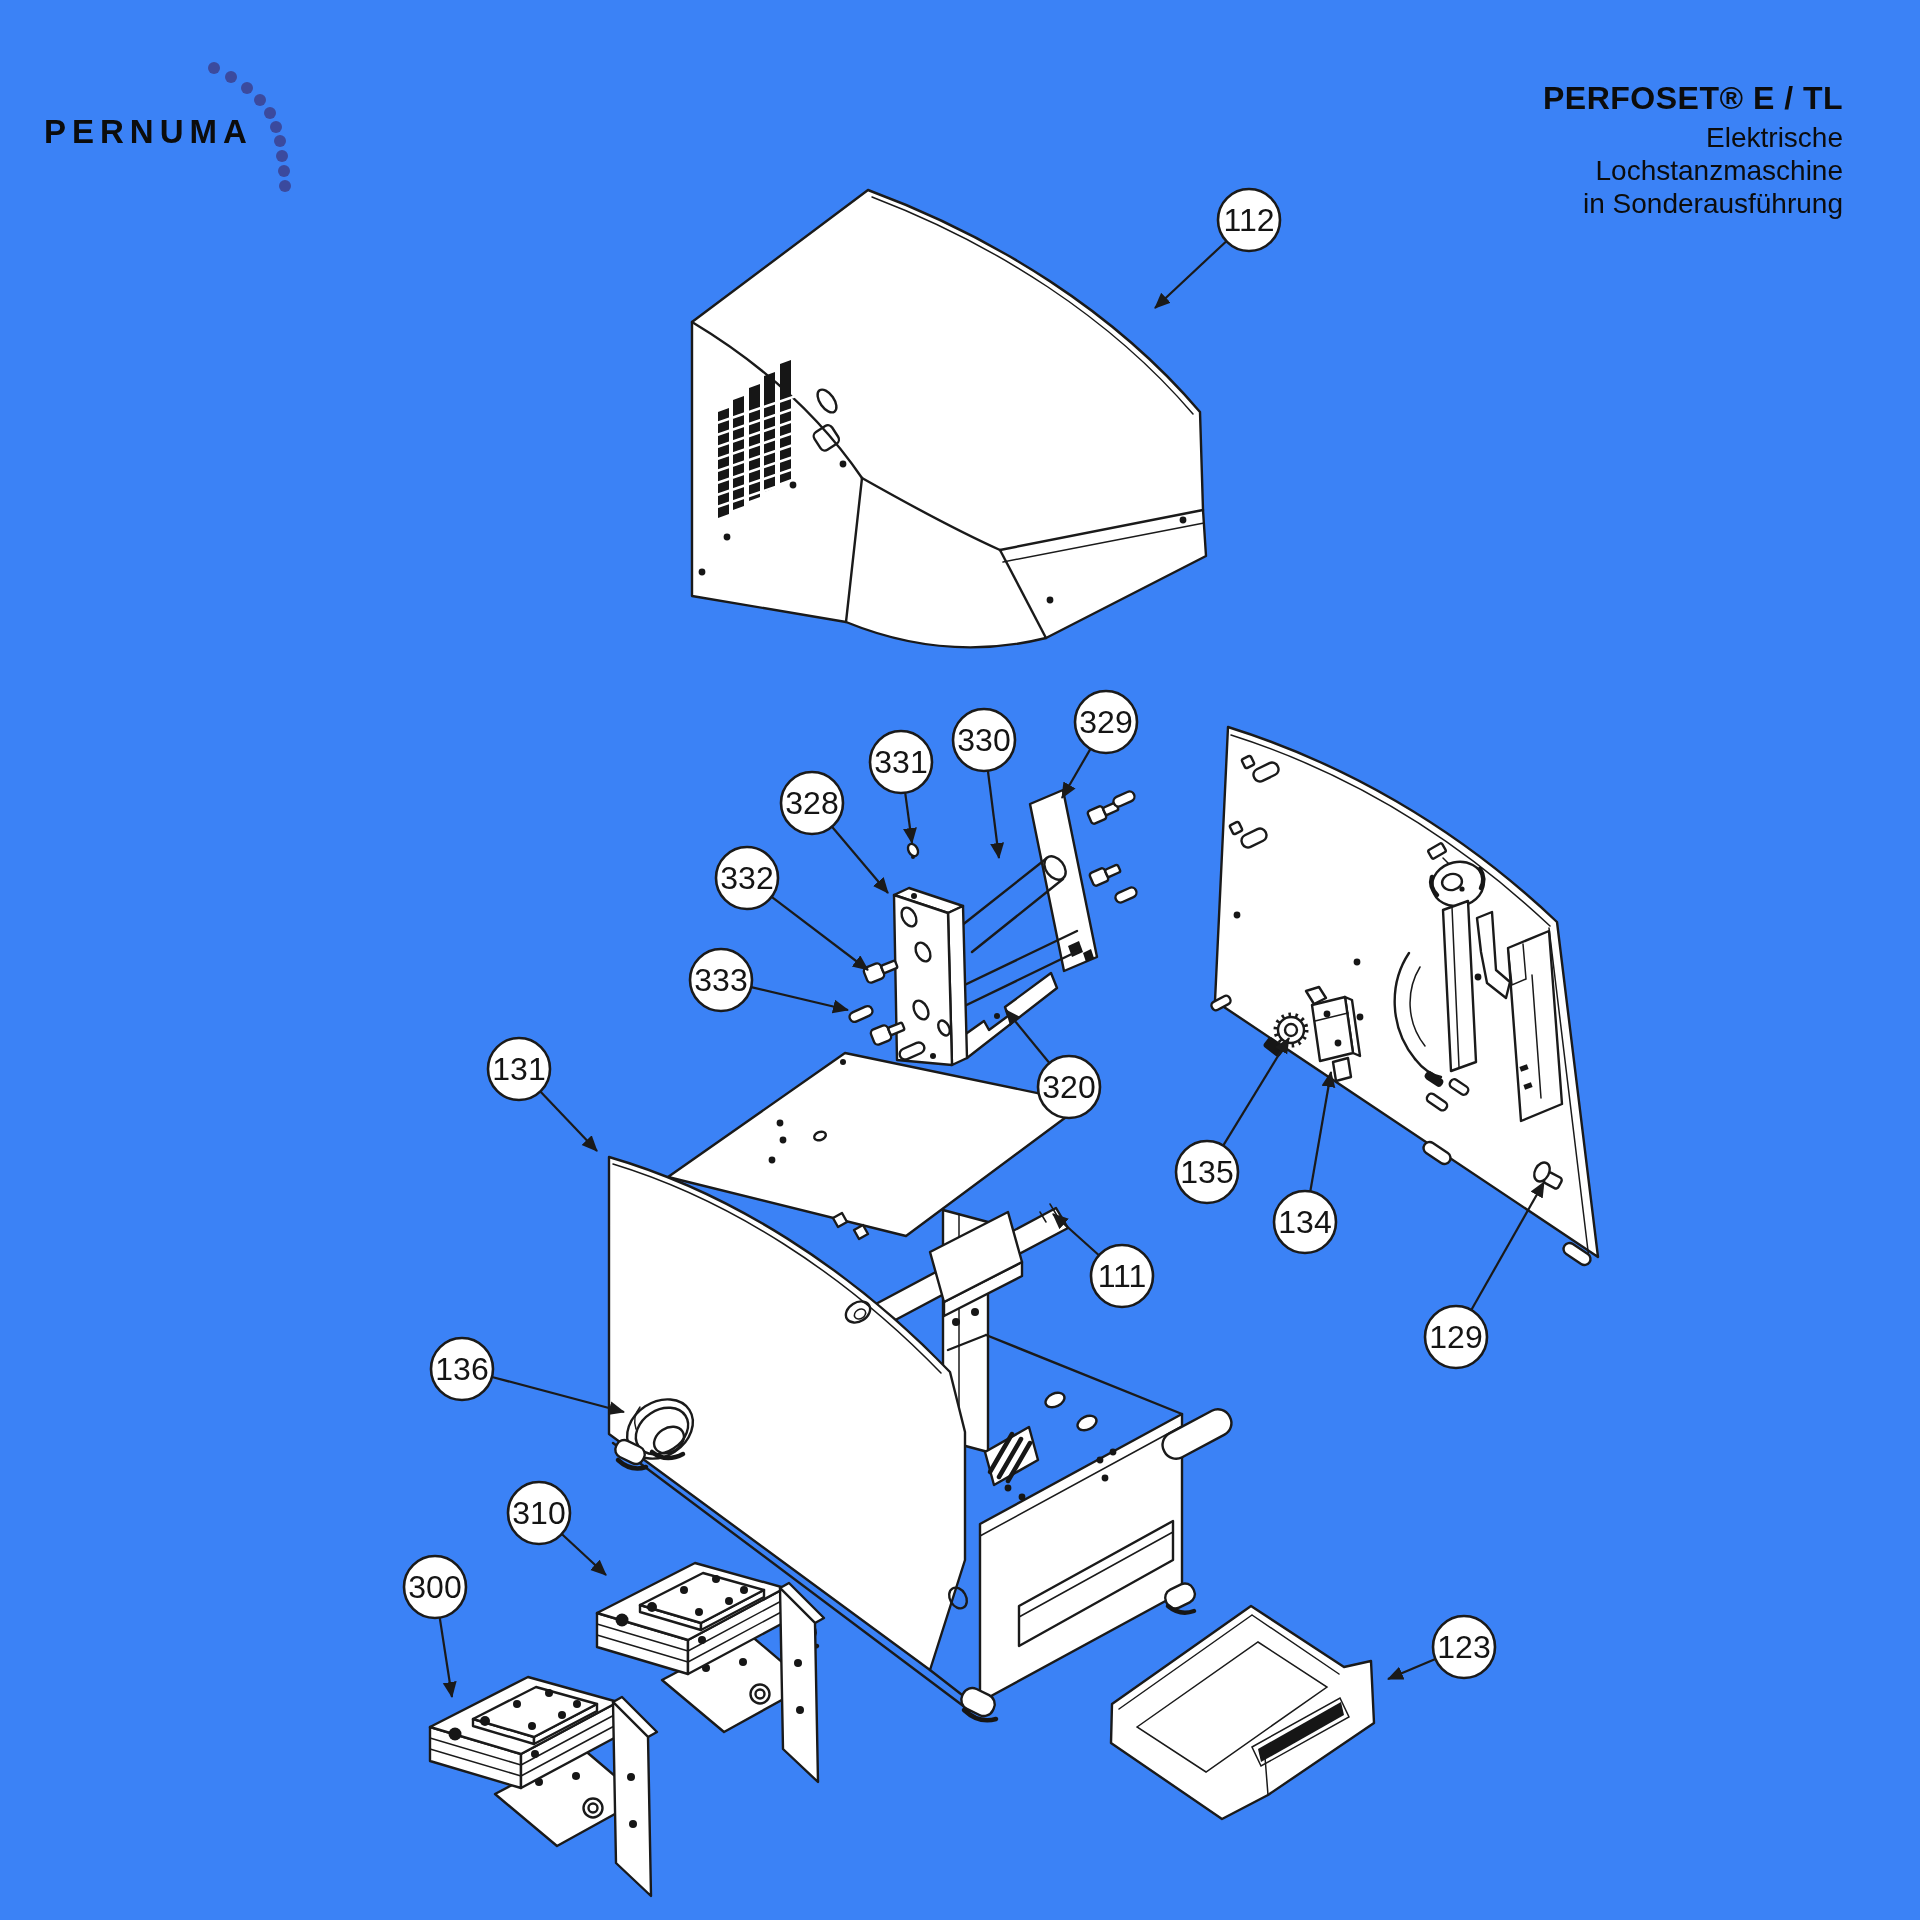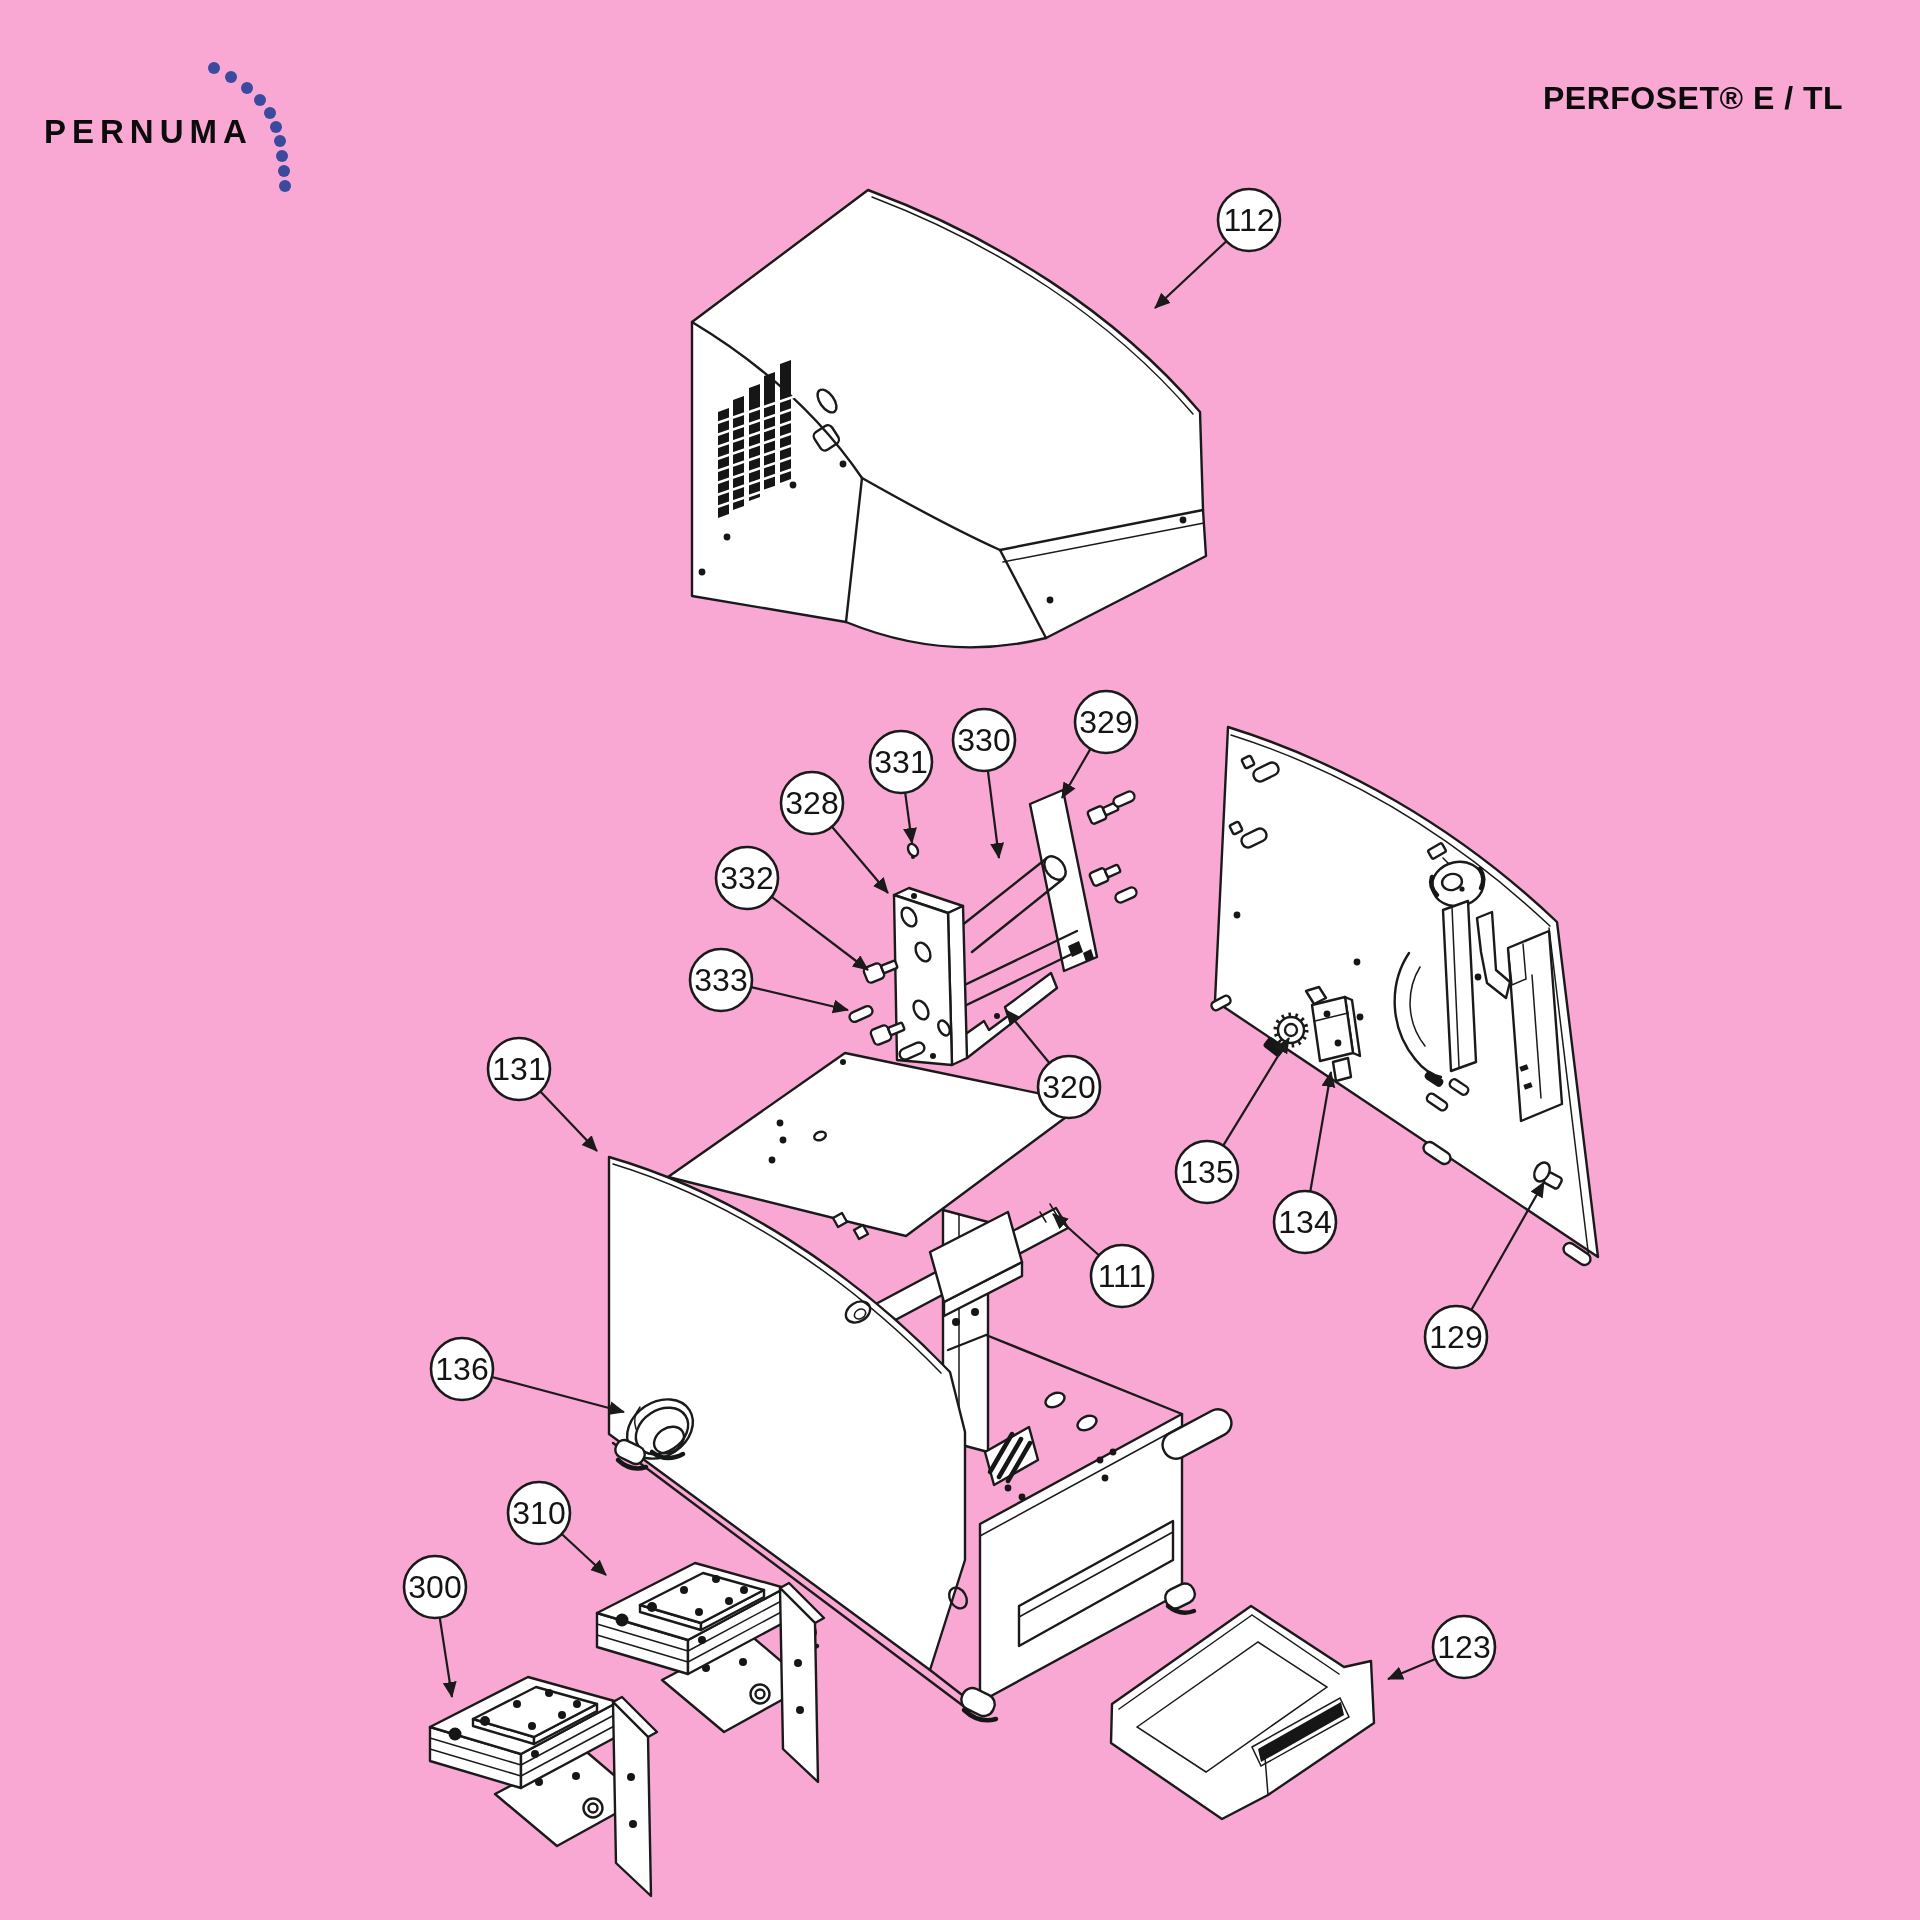--- a/index.html
+++ b/index.html
@@ -1,18 +1,18 @@
 <!DOCTYPE html>
 <html><head>
 <meta charset="utf-8">
 <style>
   html,body{margin:0;padding:0;background:#e8e8e8;}
   .page{
     width:1920px;height:1920px;position:relative;margin:0 auto;
-    background:#f9a8d4;overflow:hidden;
+    background:#3b82f6;overflow:hidden;
     font-family:"Liberation Sans",sans-serif;color:#111;
   }
   .logo{position:absolute;left:40px;top:48px;width:300px;height:160px;}
   .title-block{position:absolute;right:77px;top:80px;text-align:right;}
   .title-block h1{
     margin:0;font-size:32px;font-weight:bold;letter-spacing:.5px;
     font-family:"Liberation Sans",sans-serif;color:#0c0c0c;
   }
   .subtitle{font-size:28px;line-height:33px;color:#0c0c0c;margin-top:4px;}
   svg text.co{
@@ -49,20 +49,25 @@
       <circle cx="236" cy="79" r="6"></circle>
       <circle cx="240" cy="93" r="6"></circle>
       <circle cx="242" cy="108" r="6"></circle>
       <circle cx="244" cy="123" r="6"></circle>
       <circle cx="245" cy="138" r="6"></circle>
     </g>
   </svg>
 
   <div class="title-block">
     <h1>PERFOSET® E / TL</h1>
+    <div class="subtitle">
+      <div>Elektrische</div>
+      <div>Lochstanzmaschine</div>
+      <div>in Sonderausführung</div>
+    </div>
   </div>
 
   <svg id="diagram" width="1920" height="1920" viewBox="0 0 1920 1920">
     <defs>
       <marker id="arrowhead" markerUnits="userSpaceOnUse" markerWidth="20" markerHeight="16" refX="15" refY="7" orient="auto">
         <path d="M0,0 L16,7 L0,14 Z" fill="#1a1a1a"></path>
       </marker>
     </defs>
 
     <g>

